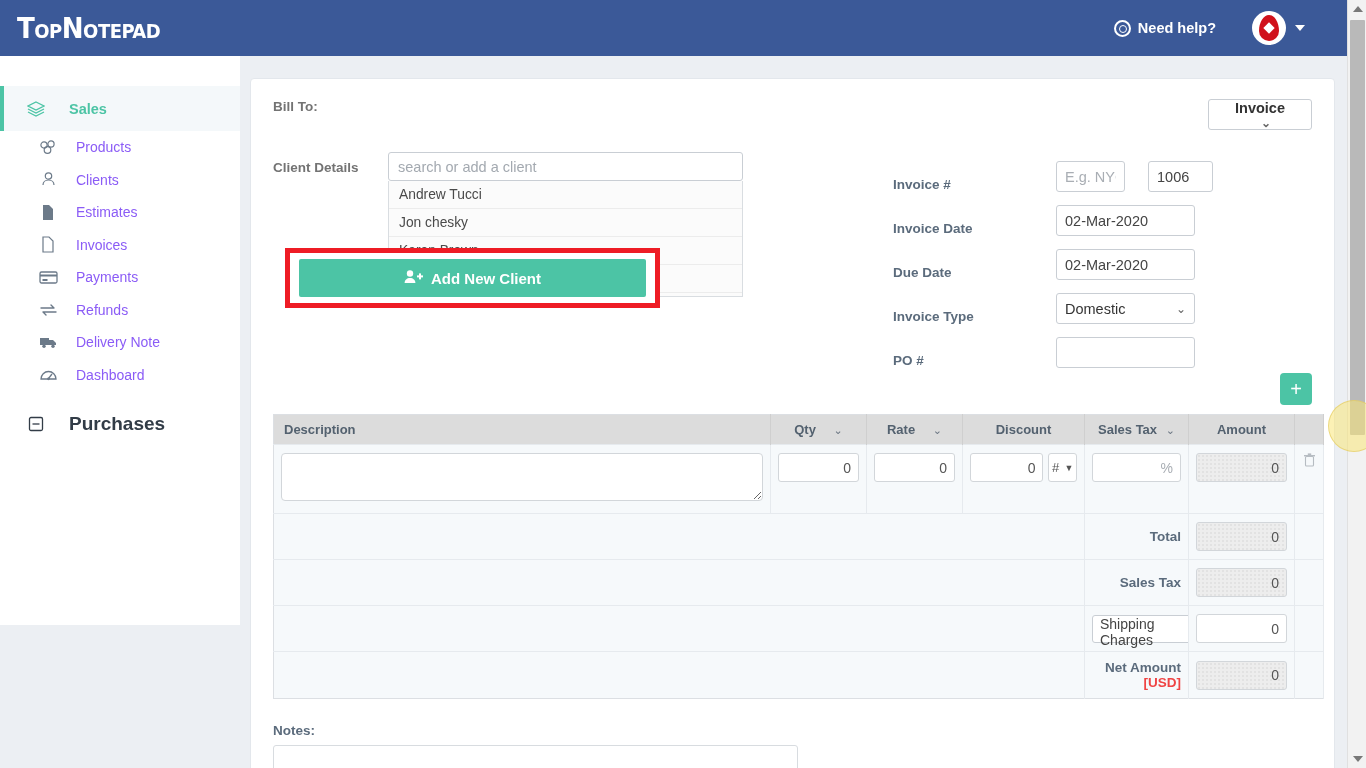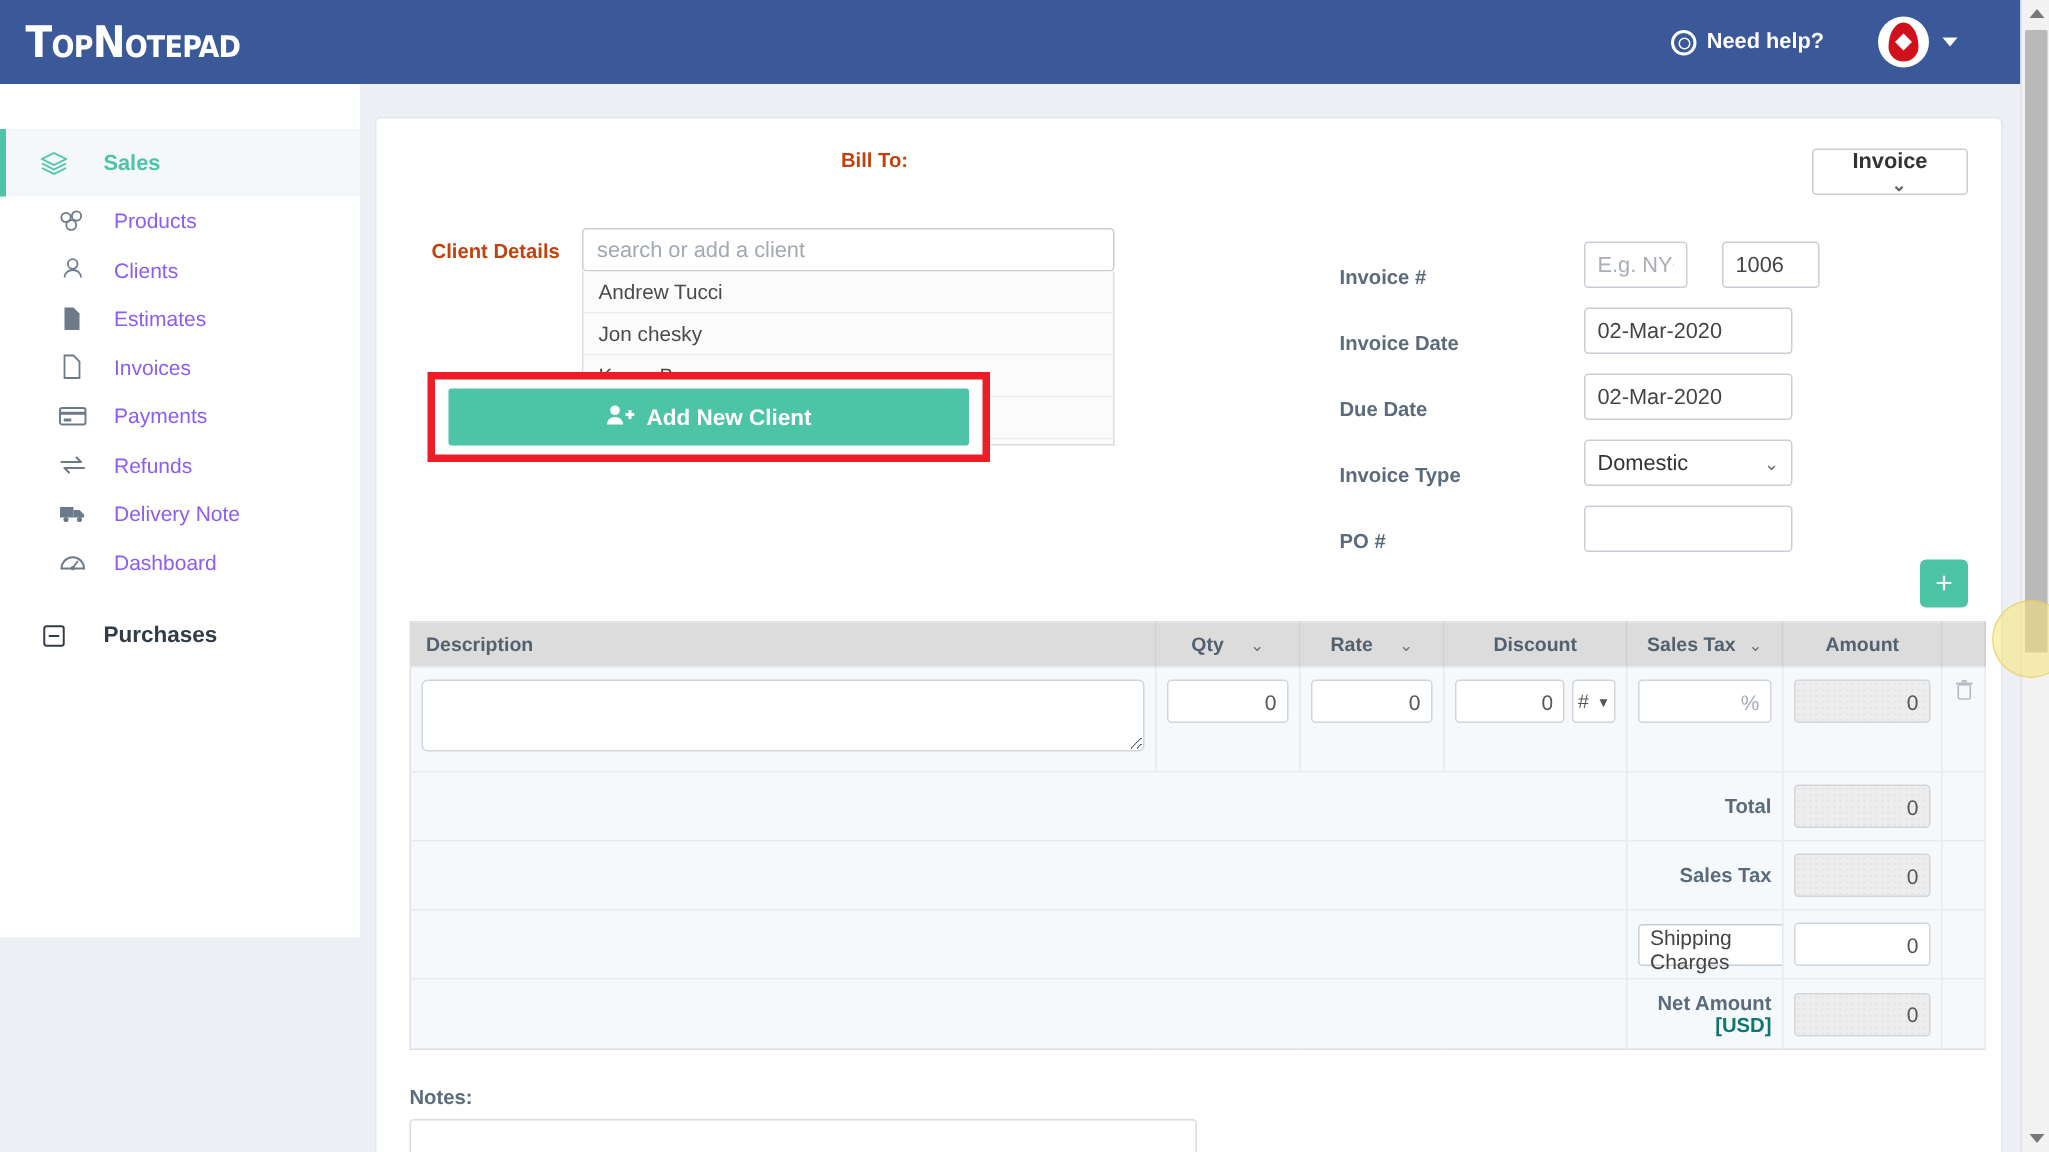--- a/index.html
+++ b/index.html
@@ -76,21 +76,21 @@
     position: absolute; top: 56px; left: 0; width: 240px; bottom: 0;
     background: #ffffff;
   }
   .nav-head { height: 30px; }
   .nav-item {
     display: flex; align-items: center;
     height: 33px; padding-left: 23px;
     font-size: 14px; color: #8b5cf6;
   }
   .nav-item.group {
-    height: 43px; font-weight: bold; color: #323c47; font-size: 15px;
+    height: 43px; font-weight: bold; color: #323c47; font-size: 19px;
     padding-left: 23px;
   }
   .nav-item.active {
     background: #f4f8fa; border-left: 4px solid #4cc4a5;
     padding-left: 19px; color: #4cc4a5; font-weight: bold; font-size: 14.5px;
     height: 45px;
   }
   .nav-item .ico {
     width: 26px; display: inline-flex; align-items: center; justify-content: center;
     margin-right: 20px; flex: none;
@@ -111,21 +111,21 @@
     border-radius: 4px;
     min-height: 720px;
     padding: 20px 22px;
     position: relative;
   }
 
   .form-row { display: flex; }
   .left-col { width: 620px; position: relative; }
   .right-col { flex: 1; position: relative; }
 
-  .lbl-bold { font-size: 13.5px; font-weight: bold; color: #c2410c; text-align: center; }
+  .lbl-bold { font-size: 13.5px; font-weight: bold; color: #737373; }
 
   
   .client-row { display: flex; align-items: flex-start; margin-top: 38px; }
   .client-label { width: 115px; padding-top: 8px; }
   .search-wrap { position: relative; width: 355px; }
   .search-input {
     width: 355px; height: 29px;
     border: 1px solid #c9ced4; border-radius: 3px;
     padding: 0 9px; font-size: 14.5px; color: #333;
     outline: none; background: #fff;
@@ -246,21 +246,21 @@
     width: 44px; height: 29px; border: 1px solid #d2d6da; border-radius: 3px;
     background: #fff; display: flex; align-items: center; justify-content: space-around;
     font-size: 13px; color: #555;
   }
   .trash {
     color: #b6bcc2; font-size: 15px; text-align: center; padding-top: 9px;
   }
 
   .tot-row td { height: 42px; vertical-align: middle; }
   .tot-label { text-align: right; font-size: 13.5px; font-weight: bold; color: #5b6b7c; }
-  .net-usd { color: #0f766e; }
+  .net-usd { color: #ef4444; }
   .ship-sel {
     width: 135px; height: 28px; margin-left: auto;
     border: 1px solid #c9ced4; border-radius: 3px; background: #fff;
     display: flex; justify-content: space-between;
     padding: 0 7px; font-size: 14px; color: #444;
   }
   .blank-td { background: #f6f9fb; }
 
   .notes-wrap { margin-top: 24px; }
   .notes-label { font-size: 13.5px; font-weight: bold; color: #5b6b7c; margin-bottom: 7px; }

